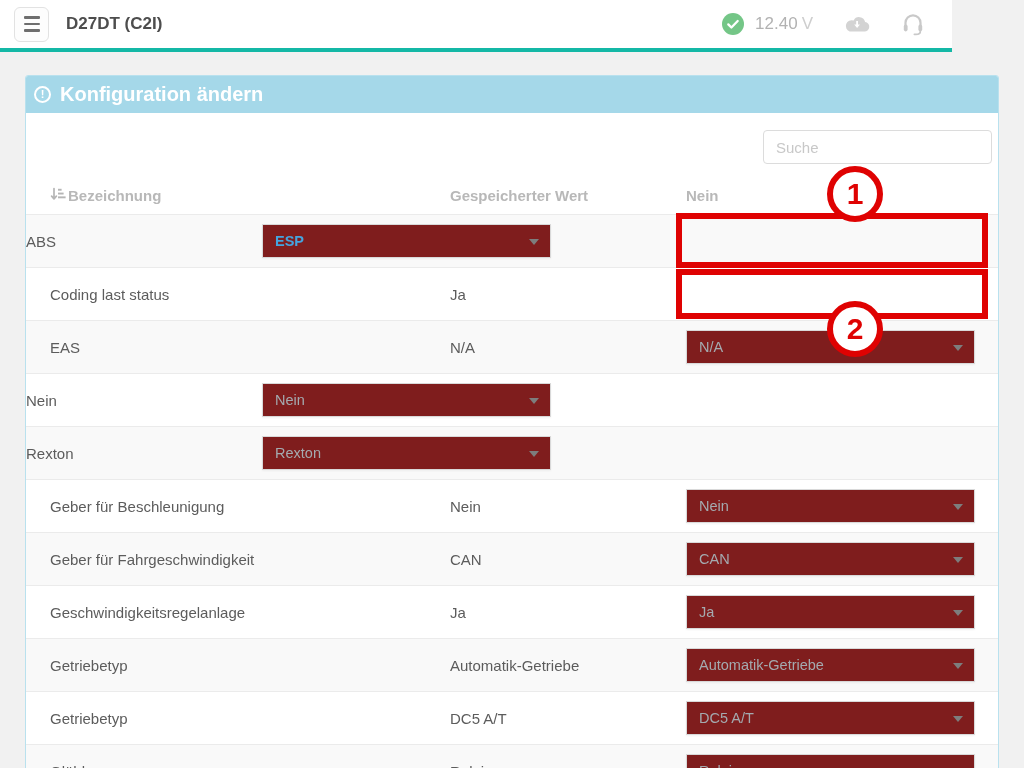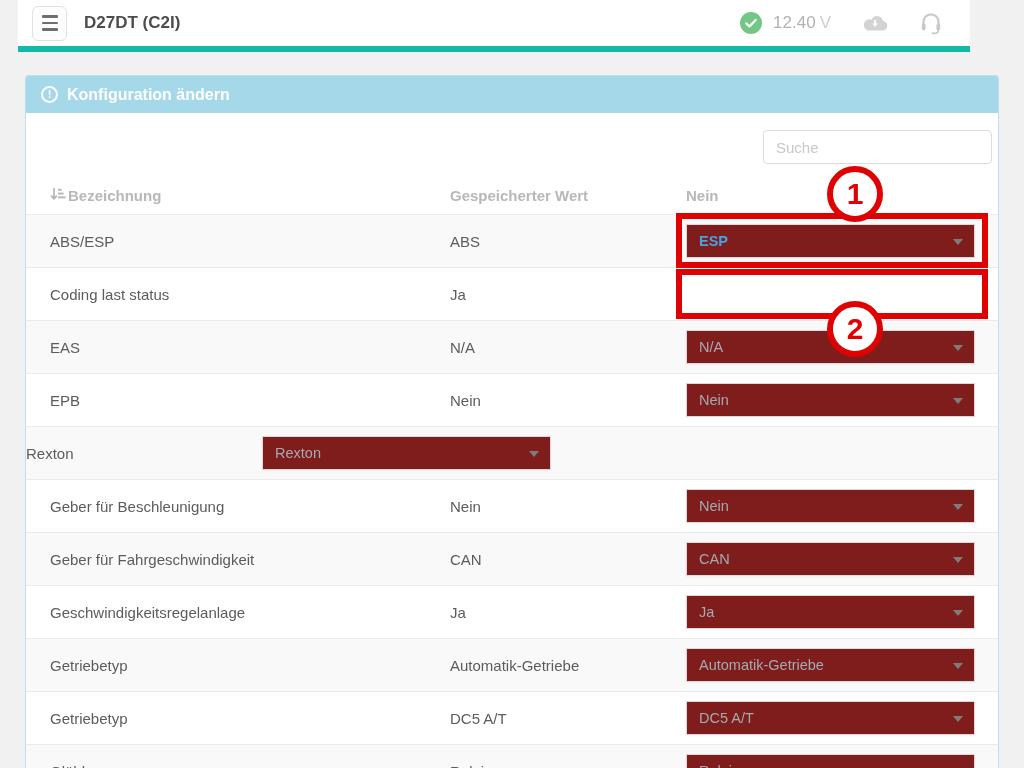--- a/index.html
+++ b/index.html
@@ -1,37 +1,37 @@
 <!DOCTYPE html>
 <html><head>
 <meta charset="utf-8">
 <style>
   * { margin:0; padding:0; box-sizing:border-box; }
   body { font-family:"Liberation Sans", sans-serif; background:#f1f1f1; }
   .page { position:relative; width:1024px; height:768px; overflow:hidden; background:#f1f1f1; }
 
   
-  .topbar { position:absolute; left:18px; top:0; width:952px; height:52px; background:#fff;
-            border-bottom:6px solid #14b8a6; display:flex; align-items:center; }
+  .topbar { position:absolute; left:0; top:0; width:952px; height:52px; background:#fff;
+            border-bottom:4px solid #14b8a6; display:flex; align-items:center; }
   .hamburger { width:35px; height:35px; margin-left:14px; background:#fdfdfd; border:1px solid #e2e2e2;
                border-radius:6px; display:flex; flex-direction:column; justify-content:center;
                align-items:center; gap:4px; cursor:pointer; }
   .hamburger .bar { width:16px; height:2.5px; background:#6e6e6e; border-radius:1px; }
   .app-title { margin-left:17px; font-size:17px; font-weight:700; color:#4d4d4d; }
   .topbar-right { margin-left:auto; display:flex; align-items:center; margin-right:28px; }
   .voltage { margin-left:11px; font-size:17px; color:#b2b2b2; }
   .voltage .unit { color:#cecece; margin-left:4px; }
   .icon-cloud { margin-left:31px; }
   .icon-headset { margin-left:32px; }
 
   
   .panel { position:absolute; left:25px; top:75px; width:974px; height:723px; background:#fff;
            border:1px solid #b9e1ee; border-radius:3px 3px 0 0; }
   .panel-header { height:37px; background:#a5d8e9; border-radius:2px 2px 0 0; display:flex;
-                  align-items:center; padding-left:15px; gap:9px; color:#fff; font-size:16px; font-weight:700; }
+                  align-items:center; padding-left:8px; gap:9px; color:#fff; font-size:20px; font-weight:700; }
   .info-icon { width:17px; height:17px; border:2px solid #fff; border-radius:50%; display:flex;
                align-items:center; justify-content:center; flex:0 0 auto; }
   .info-icon::after { content:"!"; font-size:11px; font-weight:700; color:#fff; line-height:1; }
 
   .search-row { height:63px; display:flex; justify-content:flex-end; align-items:flex-start;
                 padding:17px 6px 0 0; }
   .search-input { width:229px; height:34px; border:1px solid #dcdcdc; border-radius:4px;
                   font-family:"Liberation Sans", sans-serif; font-size:15px; color:#666; padding:0 12px; outline:none; }
   .search-input::placeholder { color:#c8c8c8; }
 
@@ -124,21 +124,20 @@
           </svg>
         </span>
         <span>Bezeichnung</span>
       </div>
       <div class="c2">Gespeicherter Wert</div>
       <div class="c3">Nein</div>
     </div>
 
     <div>
   <div class="row odd">
-    <div class="c1 cell-label">ABS/ESP</div>
     <div class="c2 cell-saved">ABS</div>
     <div class="c3">
       <div class="select changed">
         <span class="select-text">ESP</span>
         <span class="caret"></span>
       </div>
     </div>
   </div>
 
   <div class="row">
@@ -154,21 +153,20 @@
     <div class="c2 cell-saved">N/A</div>
     <div class="c3">
       <div class="select">
         <span class="select-text">N/A</span>
         <span class="caret"></span>
       </div>
     </div>
   </div>
 
   <div class="row">
-    <div class="c1 cell-label">EPB</div>
     <div class="c2 cell-saved">Nein</div>
     <div class="c3">
       <div class="select">
         <span class="select-text">Nein</span>
         <span class="caret"></span>
       </div>
     </div>
   </div>
 
   <div class="row odd">

